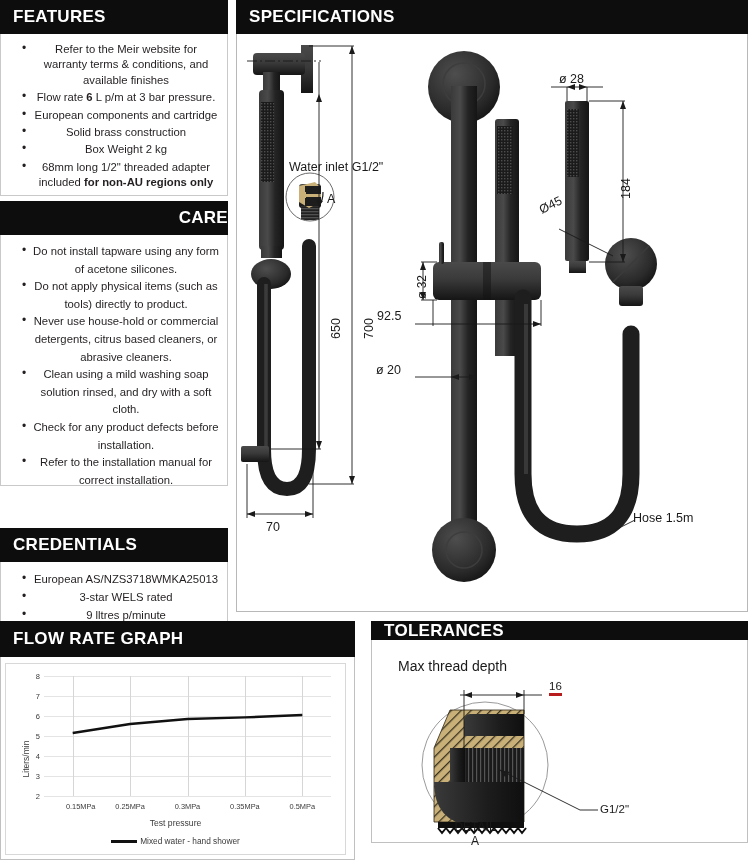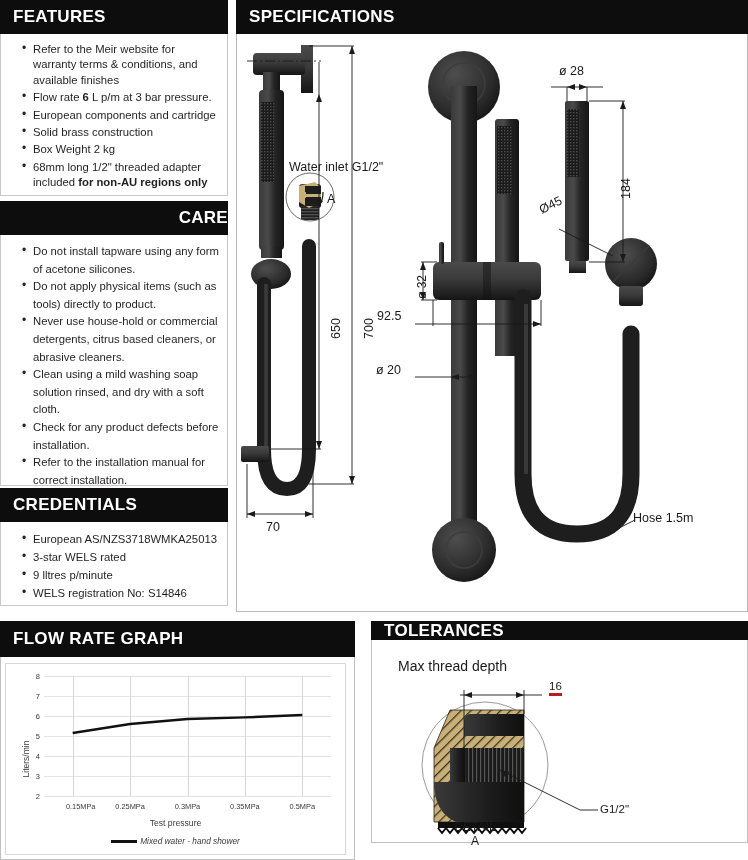--- a/index.html
+++ b/index.html
@@ -22,27 +22,28 @@
     align-items: center;
     padding-left: 13px;
   }
 
   
   #features { left: 0; top: 0; width: 228px; height: 196px; }
   #features .panel-header { height: 34px; font-size: 17px; }
   #care { left: 0; top: 201px; width: 228px; height: 285px; }
   #care .panel-header { height: 34px; font-size: 17px; justify-content: flex-end; }
   #credentials { left: 0; top: 488px; width: 228px; height: 118px; }
-  #credentials .panel-header { height: 34px; font-size: 17px; }
+  #credentials .panel-header { height: 34px; font-size: 17px; margin-top: 40px; }
 
   .feat-body {
     border: 1px solid #c9c9c9;
     border-top: none;
     padding: 8px 8px 6px 16px;
     height: calc(100% - 34px);
+    text-align: center;
   }
   ul.bullets { list-style: none; }
   ul.bullets li {
     position: relative;
     padding-left: 16px;
     font-size: 11.3px;
     line-height: 15.4px;
     color: #231f20;
     margin-bottom: 2px;
   }
@@ -119,21 +120,21 @@
   .xlabel {
     position: absolute;
     left: 0; right: 0; text-align: center;
     font-size: 8.6px; color: #3a3a3a;
   }
   .legend {
     position: absolute;
     left: 0; right: 0;
     display: flex; align-items: center; justify-content: center;
     gap: 0px;
-    font-size: 8.3px; color: #3a3a3a; font-style: italic;
+    font-size: 8.3px; color: #3a3a3a;
   }
   .legend-swatch {
     display: inline-block;
     width: 26px; height: 3px;
     background: #111; margin-right: 3px;
   }
 
   
   #tol { left: 371px; top: 621px; width: 377px; height: 239px; }
   #tol .panel-header { height: 19px; font-size: 17px; }
@@ -381,21 +382,21 @@
       <div class="dim-lbl rot" style="left:92px; top:305px;">650</div>
       <div class="dim-lbl rot" style="left:125px; top:305px;">700</div>
       <div class="dim-lbl" style="left:29px; top:486px;">70</div>
       <div class="dim-lbl" style="left:52px; top:126px;">Water inlet G1/2"</div>
       <div class="dim-lbl" style="left:90px; top:158px;">A</div>
       <div class="dim-lbl rot" style="left:178px; top:265px; font-size:12px;">ø 32</div>
       <div class="dim-lbl" style="left:140px; top:275px;">92.5</div>
       <div class="dim-lbl" style="left:139px; top:329px;">ø 20</div>
       <div class="dim-lbl" style="left:300px; top:170px; transform:rotate(-26deg); transform-origin:0 0;">Ø45</div>
       <div class="dim-lbl" style="left:396px; top:477px;">Hose 1.5m</div>
-      <div class="dim-lbl" style="left:322px; top:30px;">ø 28</div>
+      <div class="dim-lbl" style="left:322px; top:38px;">ø 28</div>
       <div class="dim-lbl rot" style="left:382px; top:165px;">184</div>
     </div>
   </section>
 
   <section class="panel" id="flow">
     <div class="panel-header">
       <span>FLOW RATE GRAPH</span>
     </div>
     <div class="flow-body">
       <div class="chart-wrap">

